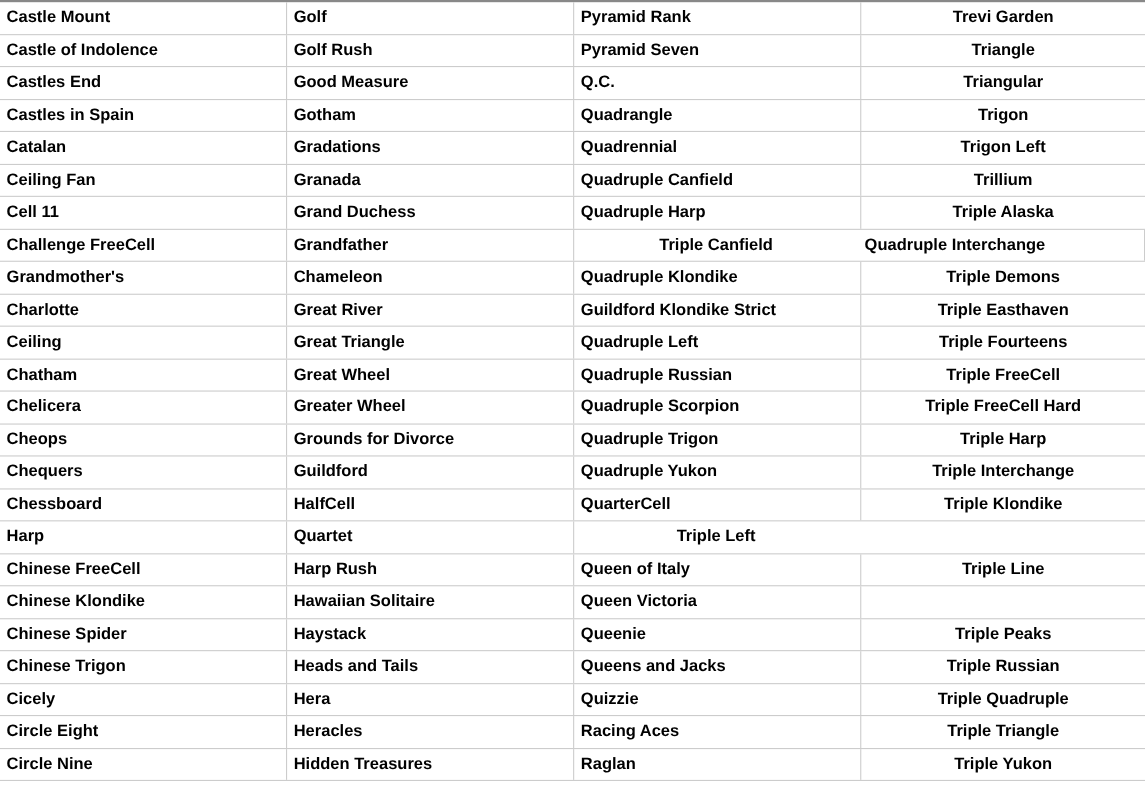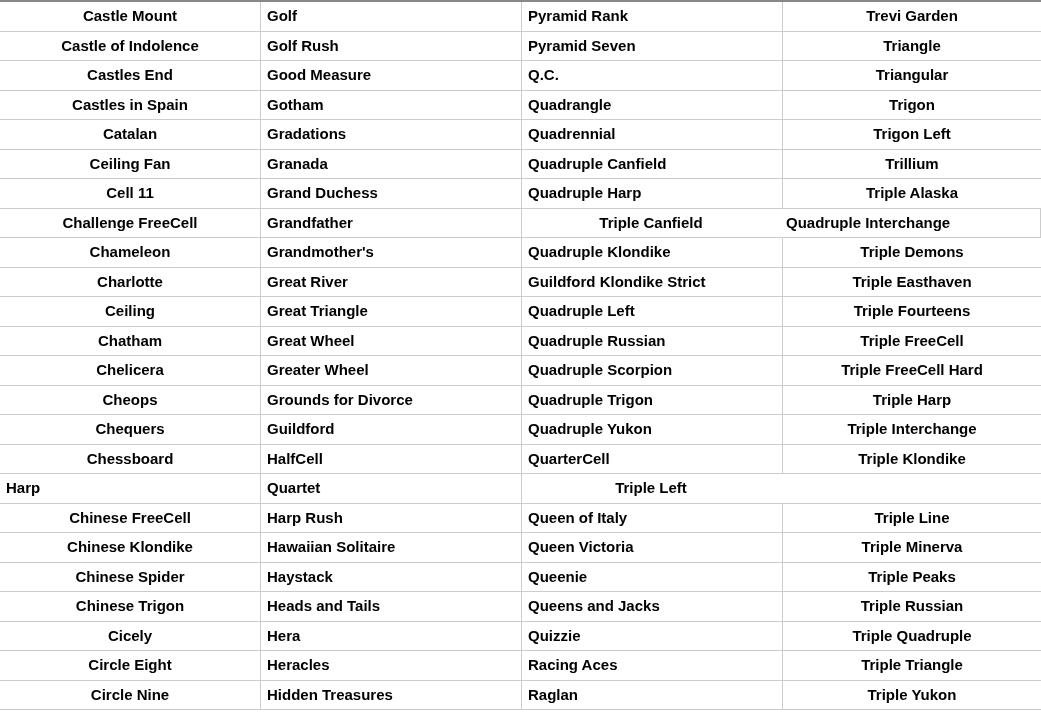--- a/index.html
+++ b/index.html
@@ -24,21 +24,21 @@
       border-bottom: 1px solid #cccccc;
     }
     .table-cell {
       padding: 3px 6px 3px 6px;
       border-right: 1px solid #cccccc;
       overflow: hidden;
       white-space: nowrap;
       text-overflow: clip;
       line-height: 1.5;
     }
-    .col-0 { width: 261px; text-align: center; }
+    .col-0 { width: 261px; }
     .col-1 { width: 261px; }
     .col-2 { width: 261px; }
     .col-3 { width: 258px; border-right: none; text-align: center; }
   </style>
 </head>
 <body>
 
 <div class="table-container">
     <div class="table-row">
       <div class="table-cell col-0">Castle Mount</div>
@@ -82,22 +82,22 @@
       <div class="table-cell col-2">Quadruple Harp</div>
       <div class="table-cell col-3">Triple Alaska</div>
     </div>
     <div class="table-row">
       <div class="table-cell col-0">Challenge FreeCell</div>
       <div class="table-cell col-1">Grandfather</div>
       <div class="table-cell col-3">Triple Canfield</div>
       <div class="table-cell col-2">Quadruple Interchange</div>
     </div>
     <div class="table-row">
+      <div class="table-cell col-1">Grandmother's</div>
       <div class="table-cell col-0">Chameleon</div>
-      <div class="table-cell col-1">Grandmother's</div>
       <div class="table-cell col-2">Quadruple Klondike</div>
       <div class="table-cell col-3">Triple Demons</div>
     </div>
     <div class="table-row">
       <div class="table-cell col-0">Charlotte</div>
       <div class="table-cell col-1">Great River</div>
       <div class="table-cell col-2">Guildford Klondike Strict</div>
       <div class="table-cell col-3">Triple Easthaven</div>
     </div>
     <div class="table-row">
@@ -144,21 +144,20 @@
     <div class="table-row">
       <div class="table-cell col-0">Chinese FreeCell</div>
       <div class="table-cell col-1">Harp Rush</div>
       <div class="table-cell col-2">Queen of Italy</div>
       <div class="table-cell col-3">Triple Line</div>
     </div>
     <div class="table-row">
       <div class="table-cell col-0">Chinese Klondike</div>
       <div class="table-cell col-1">Hawaiian Solitaire</div>
       <div class="table-cell col-2">Queen Victoria</div>
-      <div class="table-cell col-3">Triple Minerva</div>
     </div>
     <div class="table-row">
       <div class="table-cell col-0">Chinese Spider</div>
       <div class="table-cell col-1">Haystack</div>
       <div class="table-cell col-2">Queenie</div>
       <div class="table-cell col-3">Triple Peaks</div>
     </div>
     <div class="table-row">
       <div class="table-cell col-0">Chinese Trigon</div>
       <div class="table-cell col-1">Heads and Tails</div>

